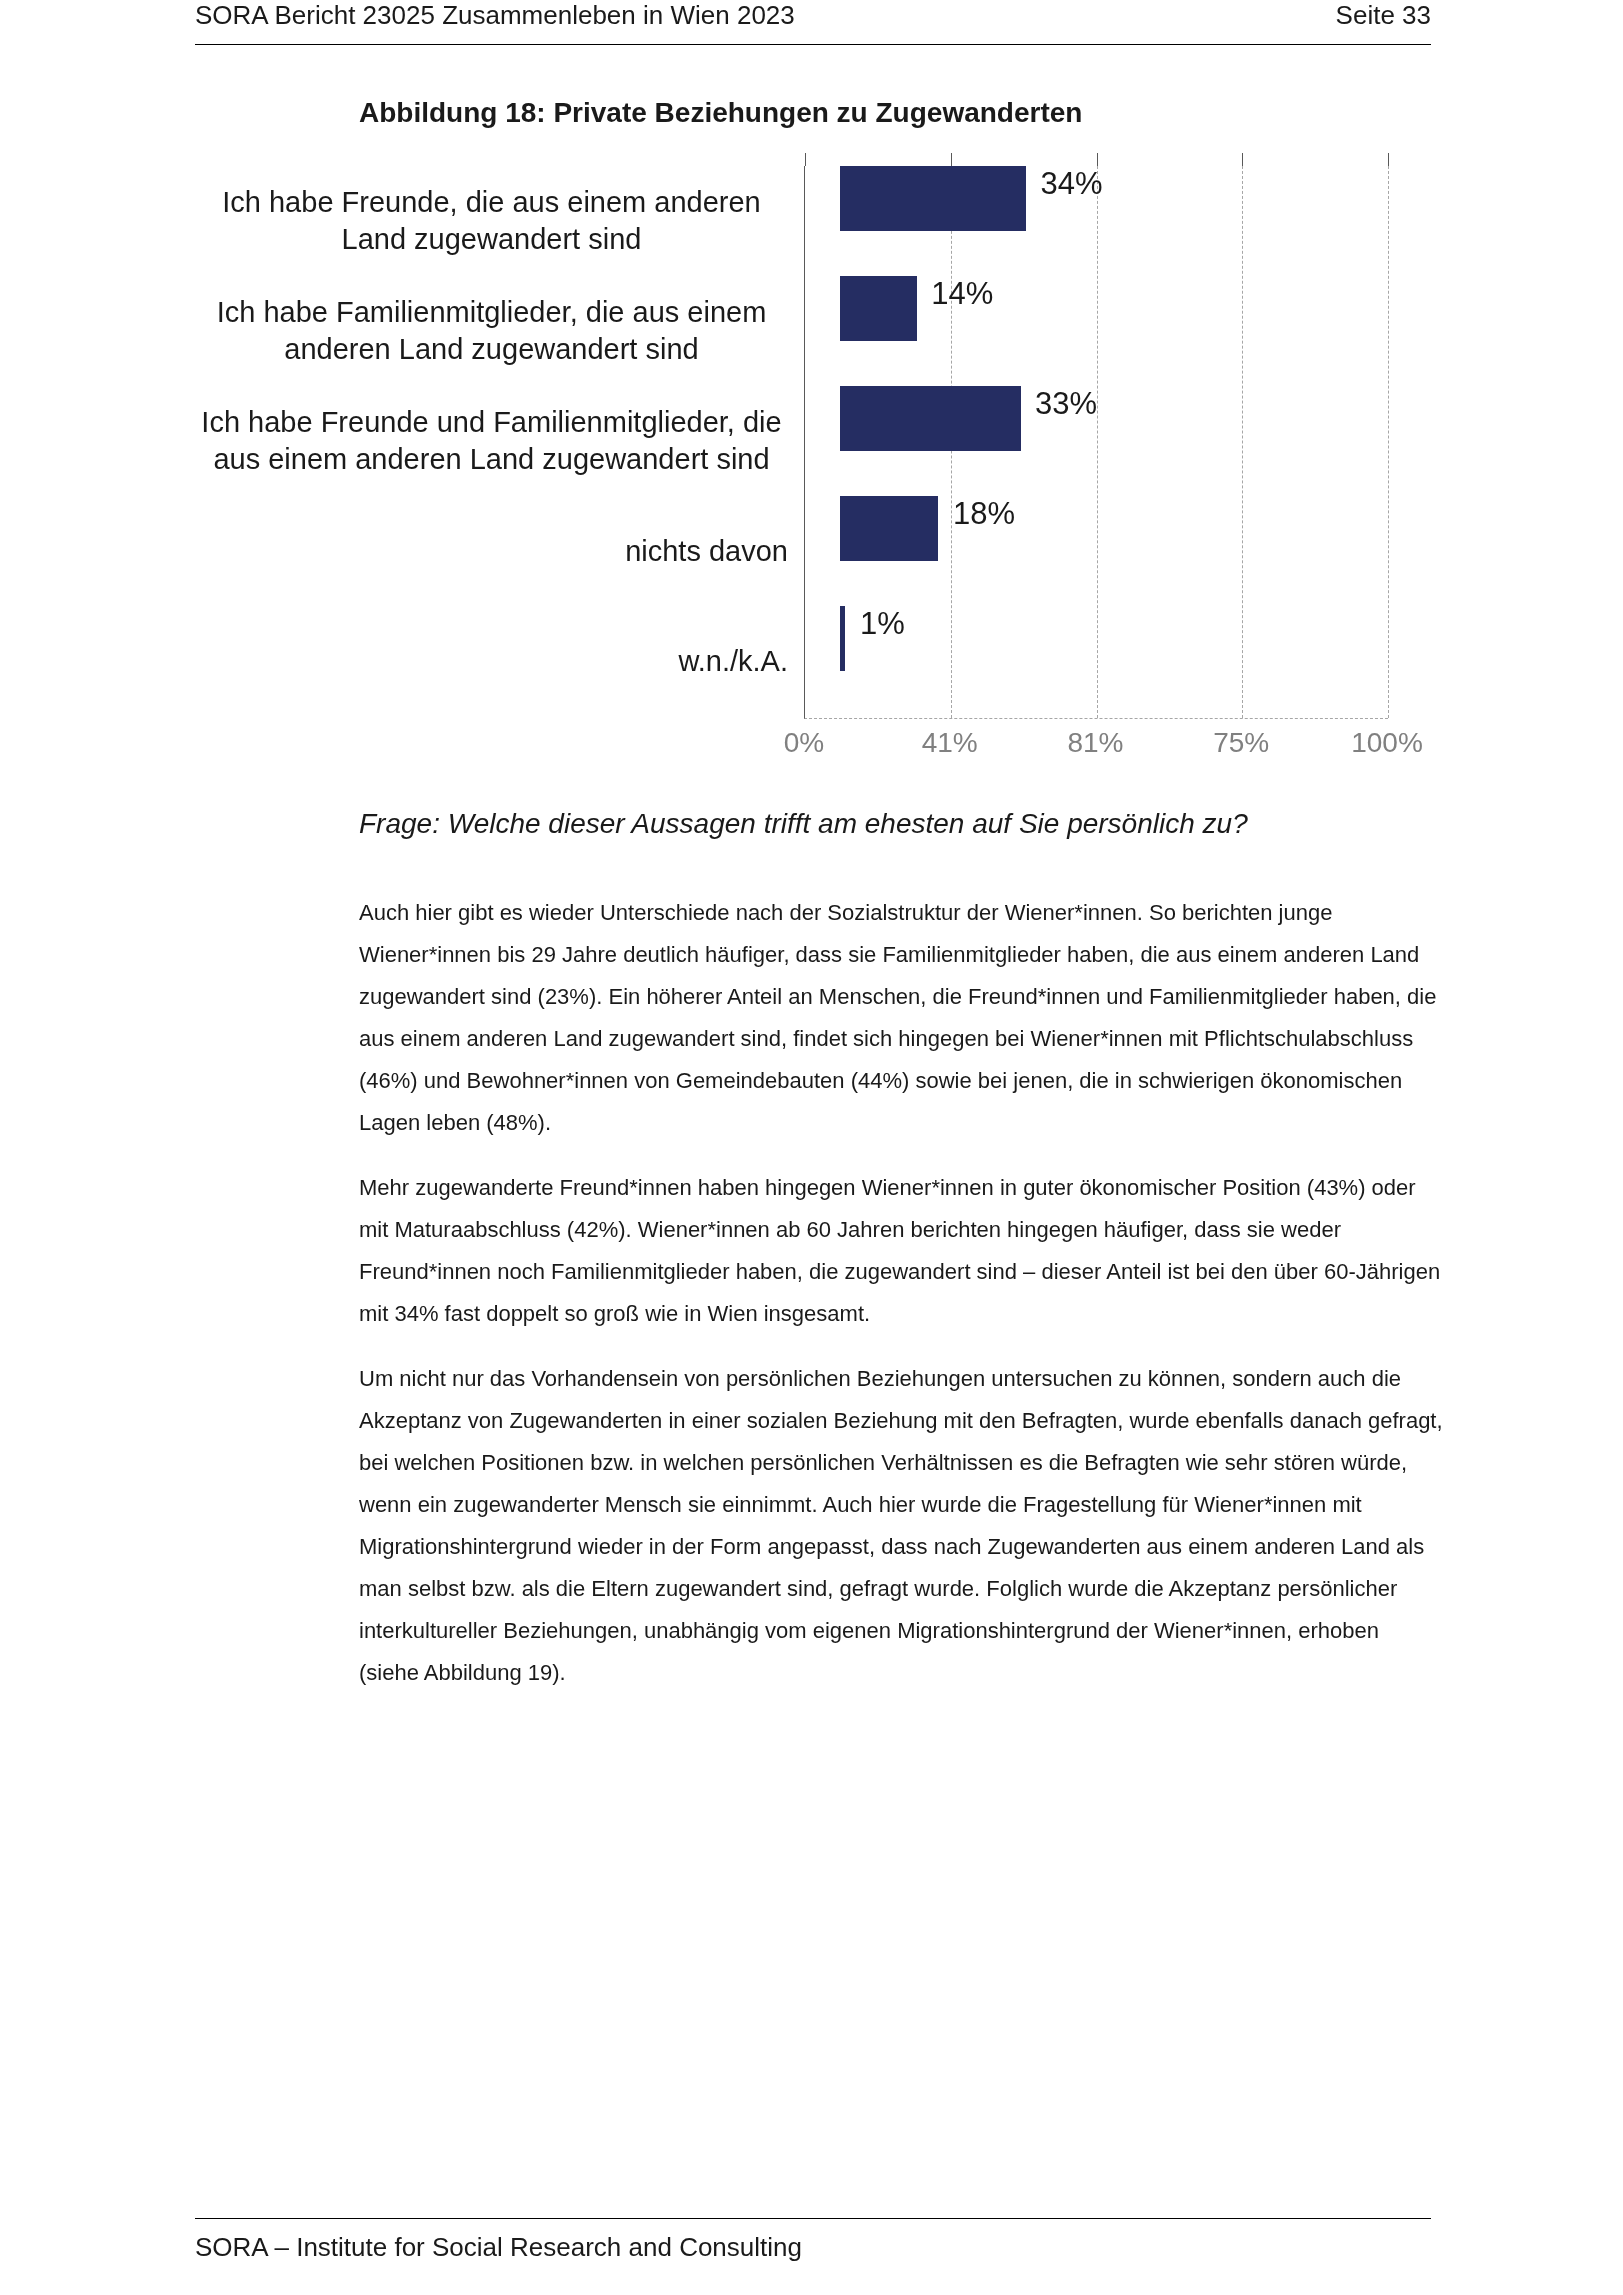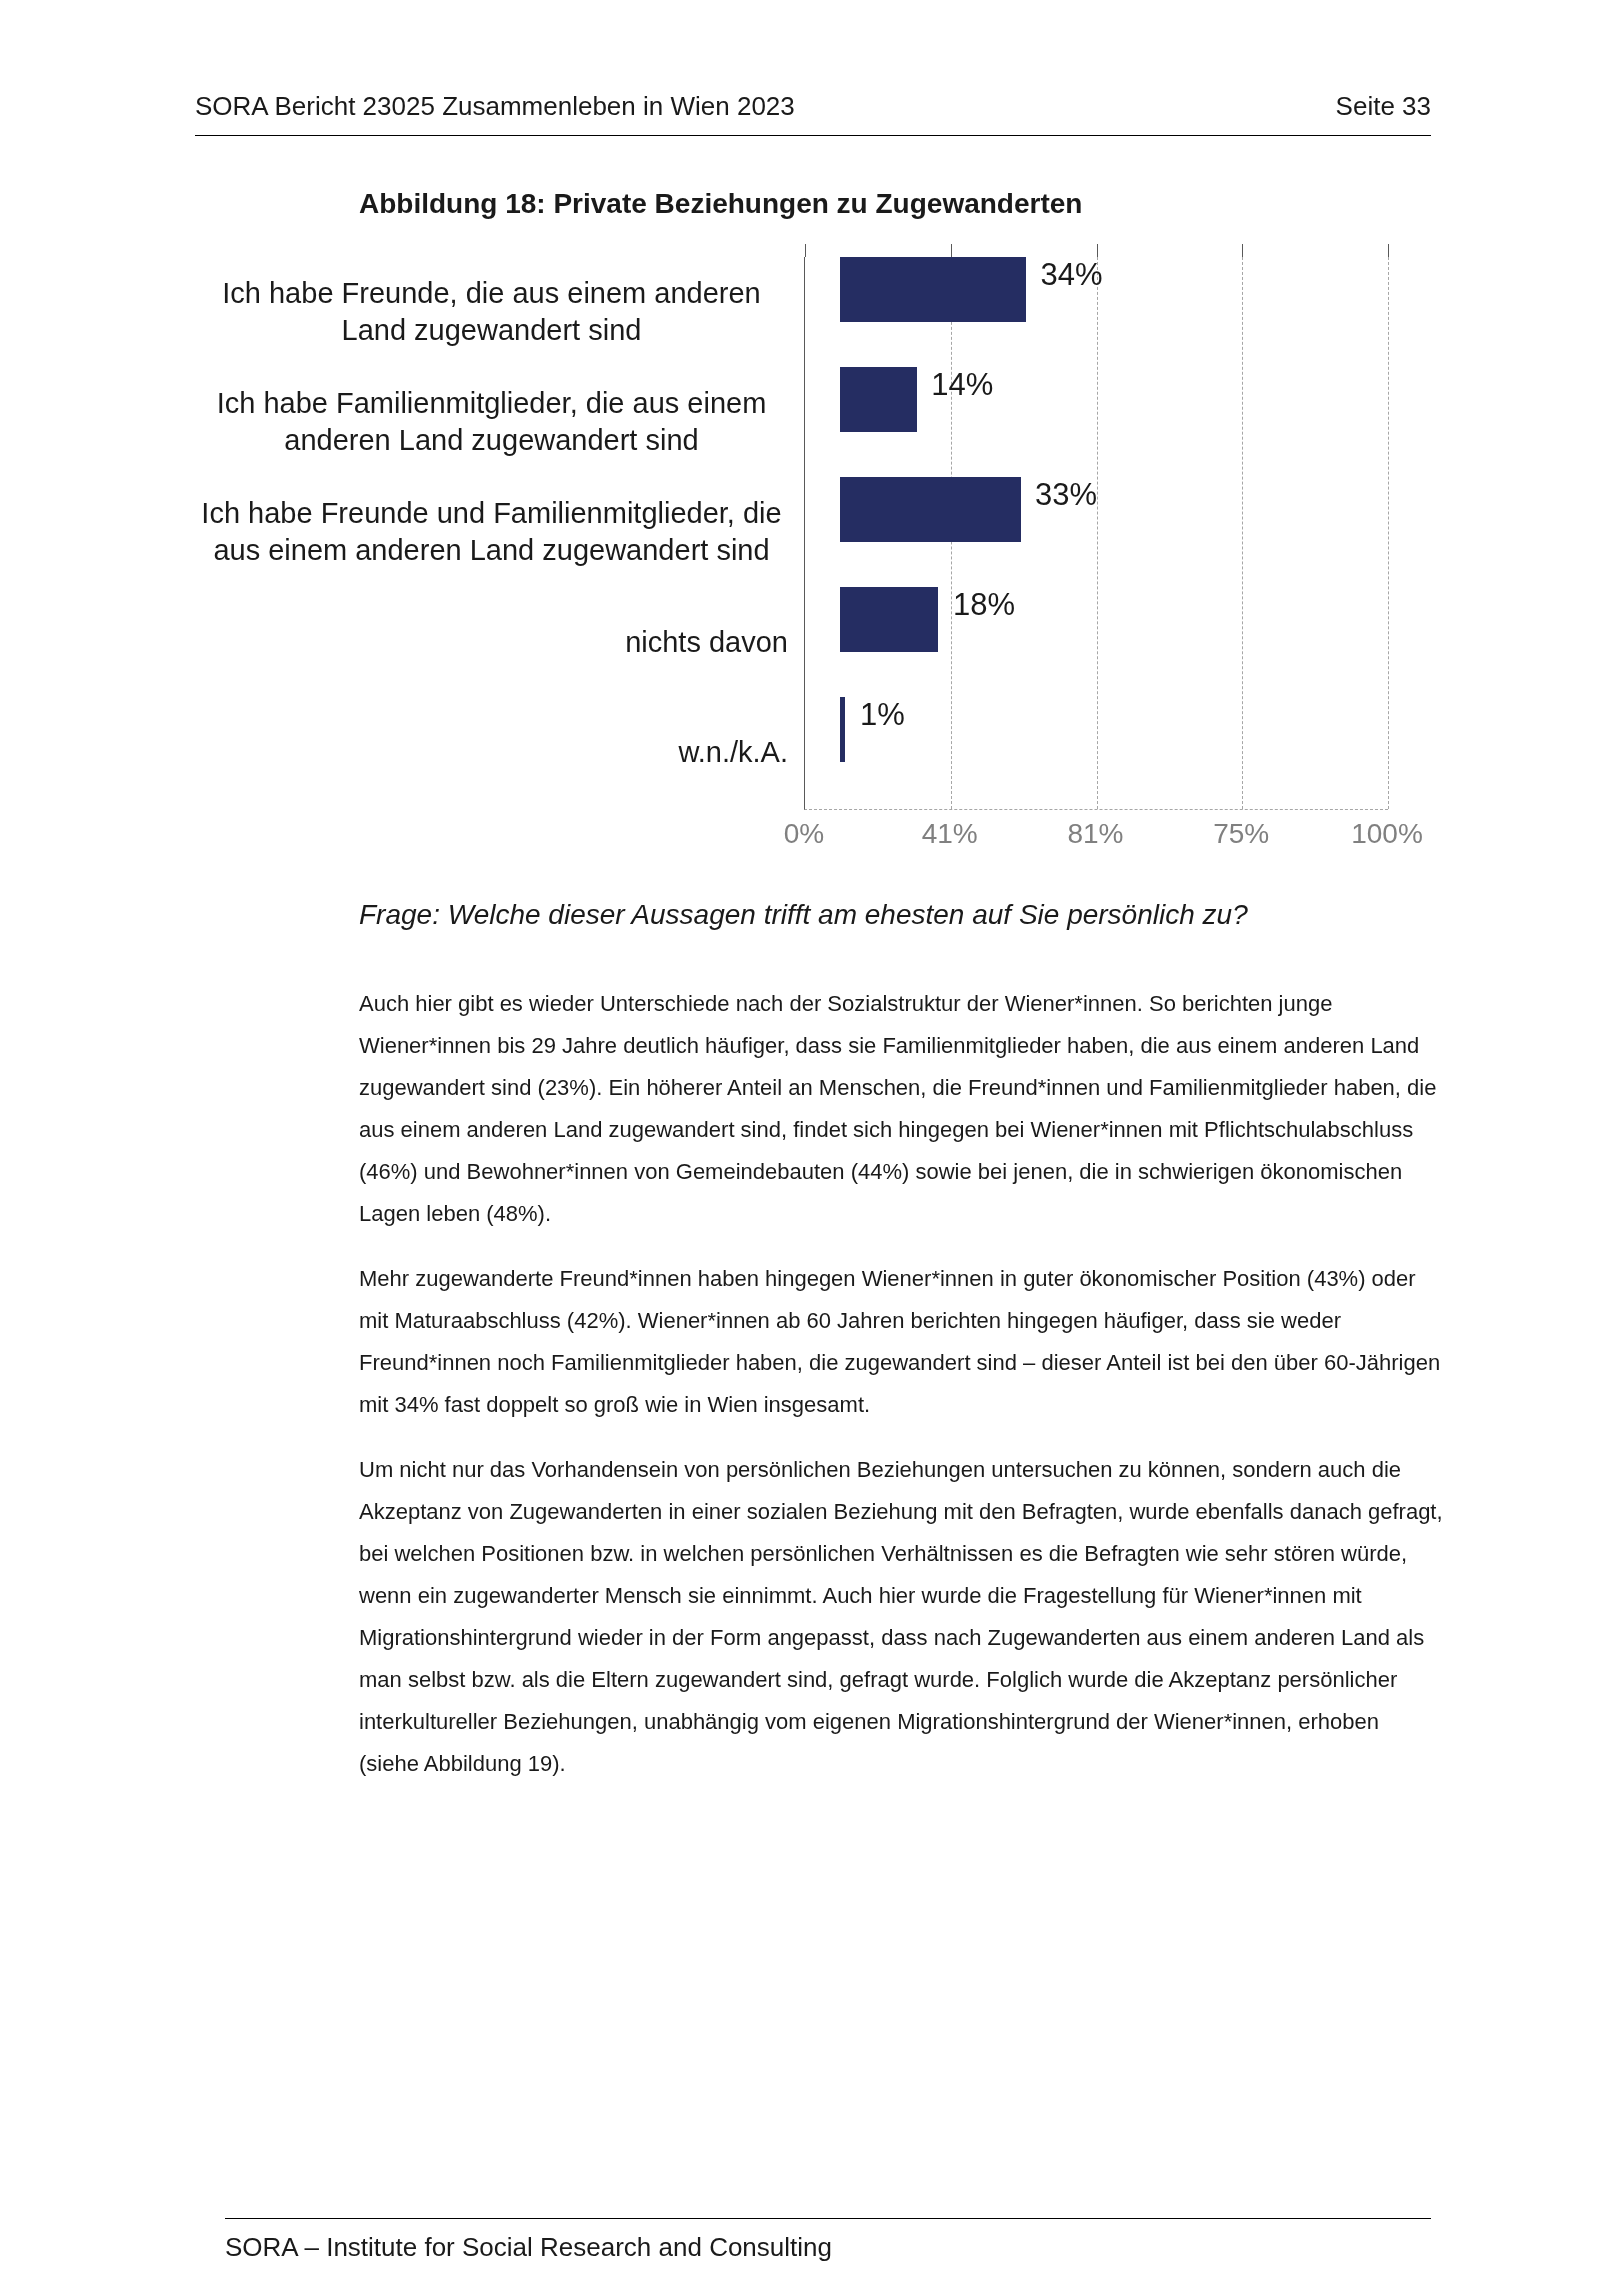--- a/index.html
+++ b/index.html
@@ -14,21 +14,20 @@
     height: 2295px;
     margin: 0 auto;
     background: #ffffff;
     color: #1a1a1a;
     overflow: hidden;
   }
 
   
   .header {
     margin: 0 192px 0 195px;
-    padding-top: 91px;
     padding-bottom: 13px;
     border-bottom: 1.6px solid #000000;
     display: flex;
     justify-content: space-between;
     font-size: 26px;
   }
 
   
   .content { margin: 8px 192px 0 195px; }
 
@@ -133,21 +132,20 @@
 
   
   .footer {
     position: absolute;
     left: 195px;
     right: 192px;
     bottom: 32px;
     border-top: 1.6px solid #000000;
     padding-top: 13px;
     font-size: 26px;
-    margin-left: 30px;
   }
 </style>
 </head>
 <body>
 
 <div class="page">
 
   <div class="header">
     <span>SORA Bericht 23025 Zusammenleben in Wien 2023</span>
     <span>Seite 33</span>

